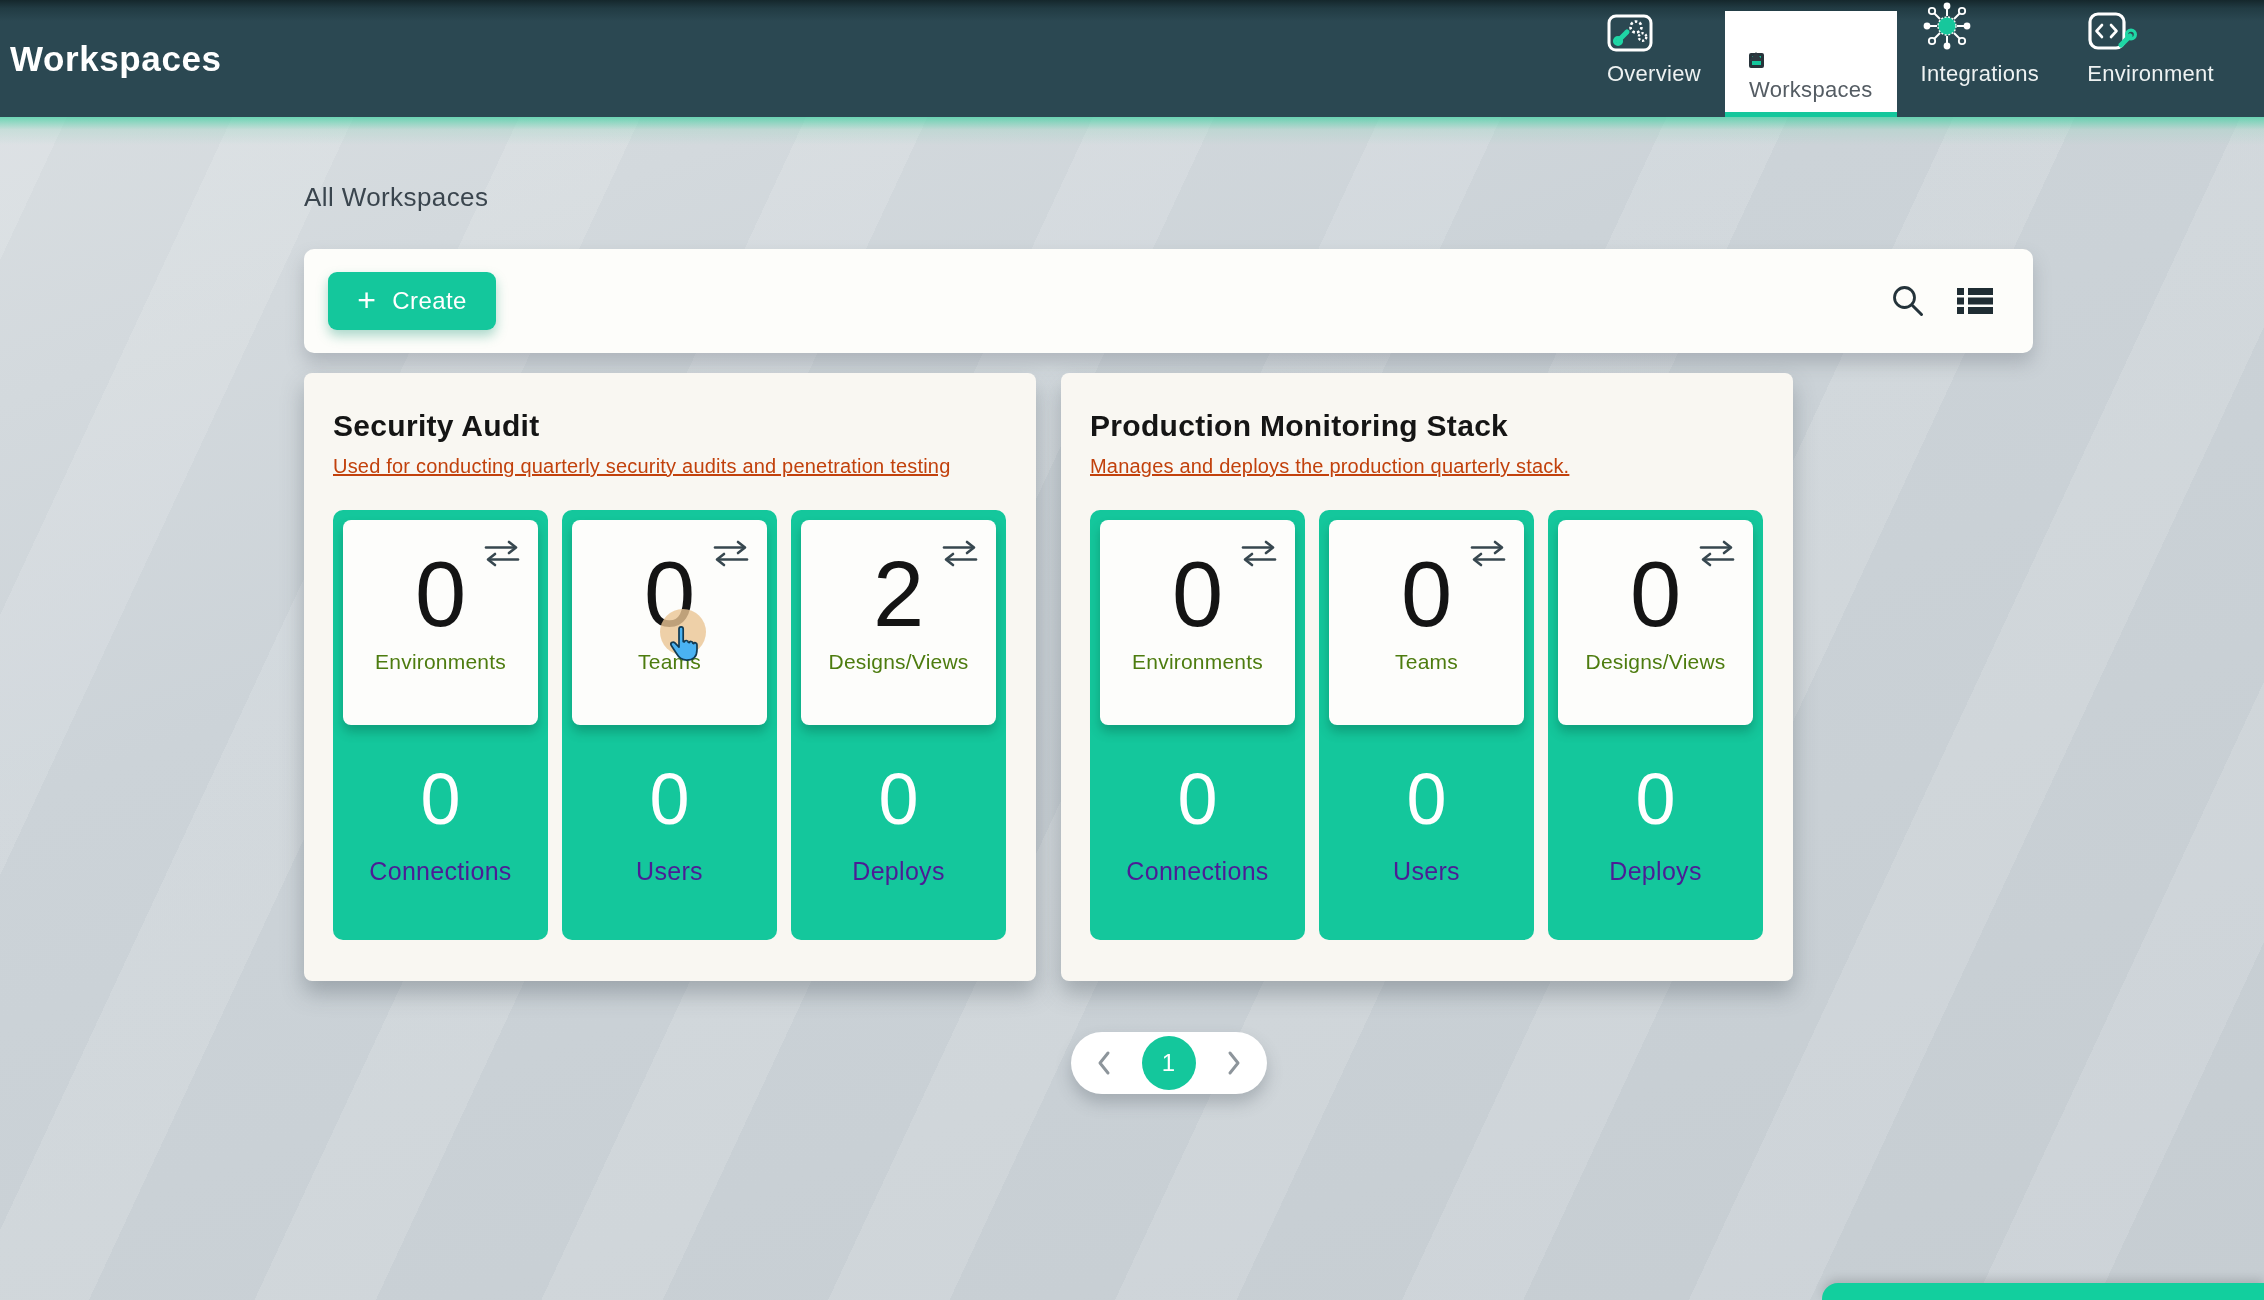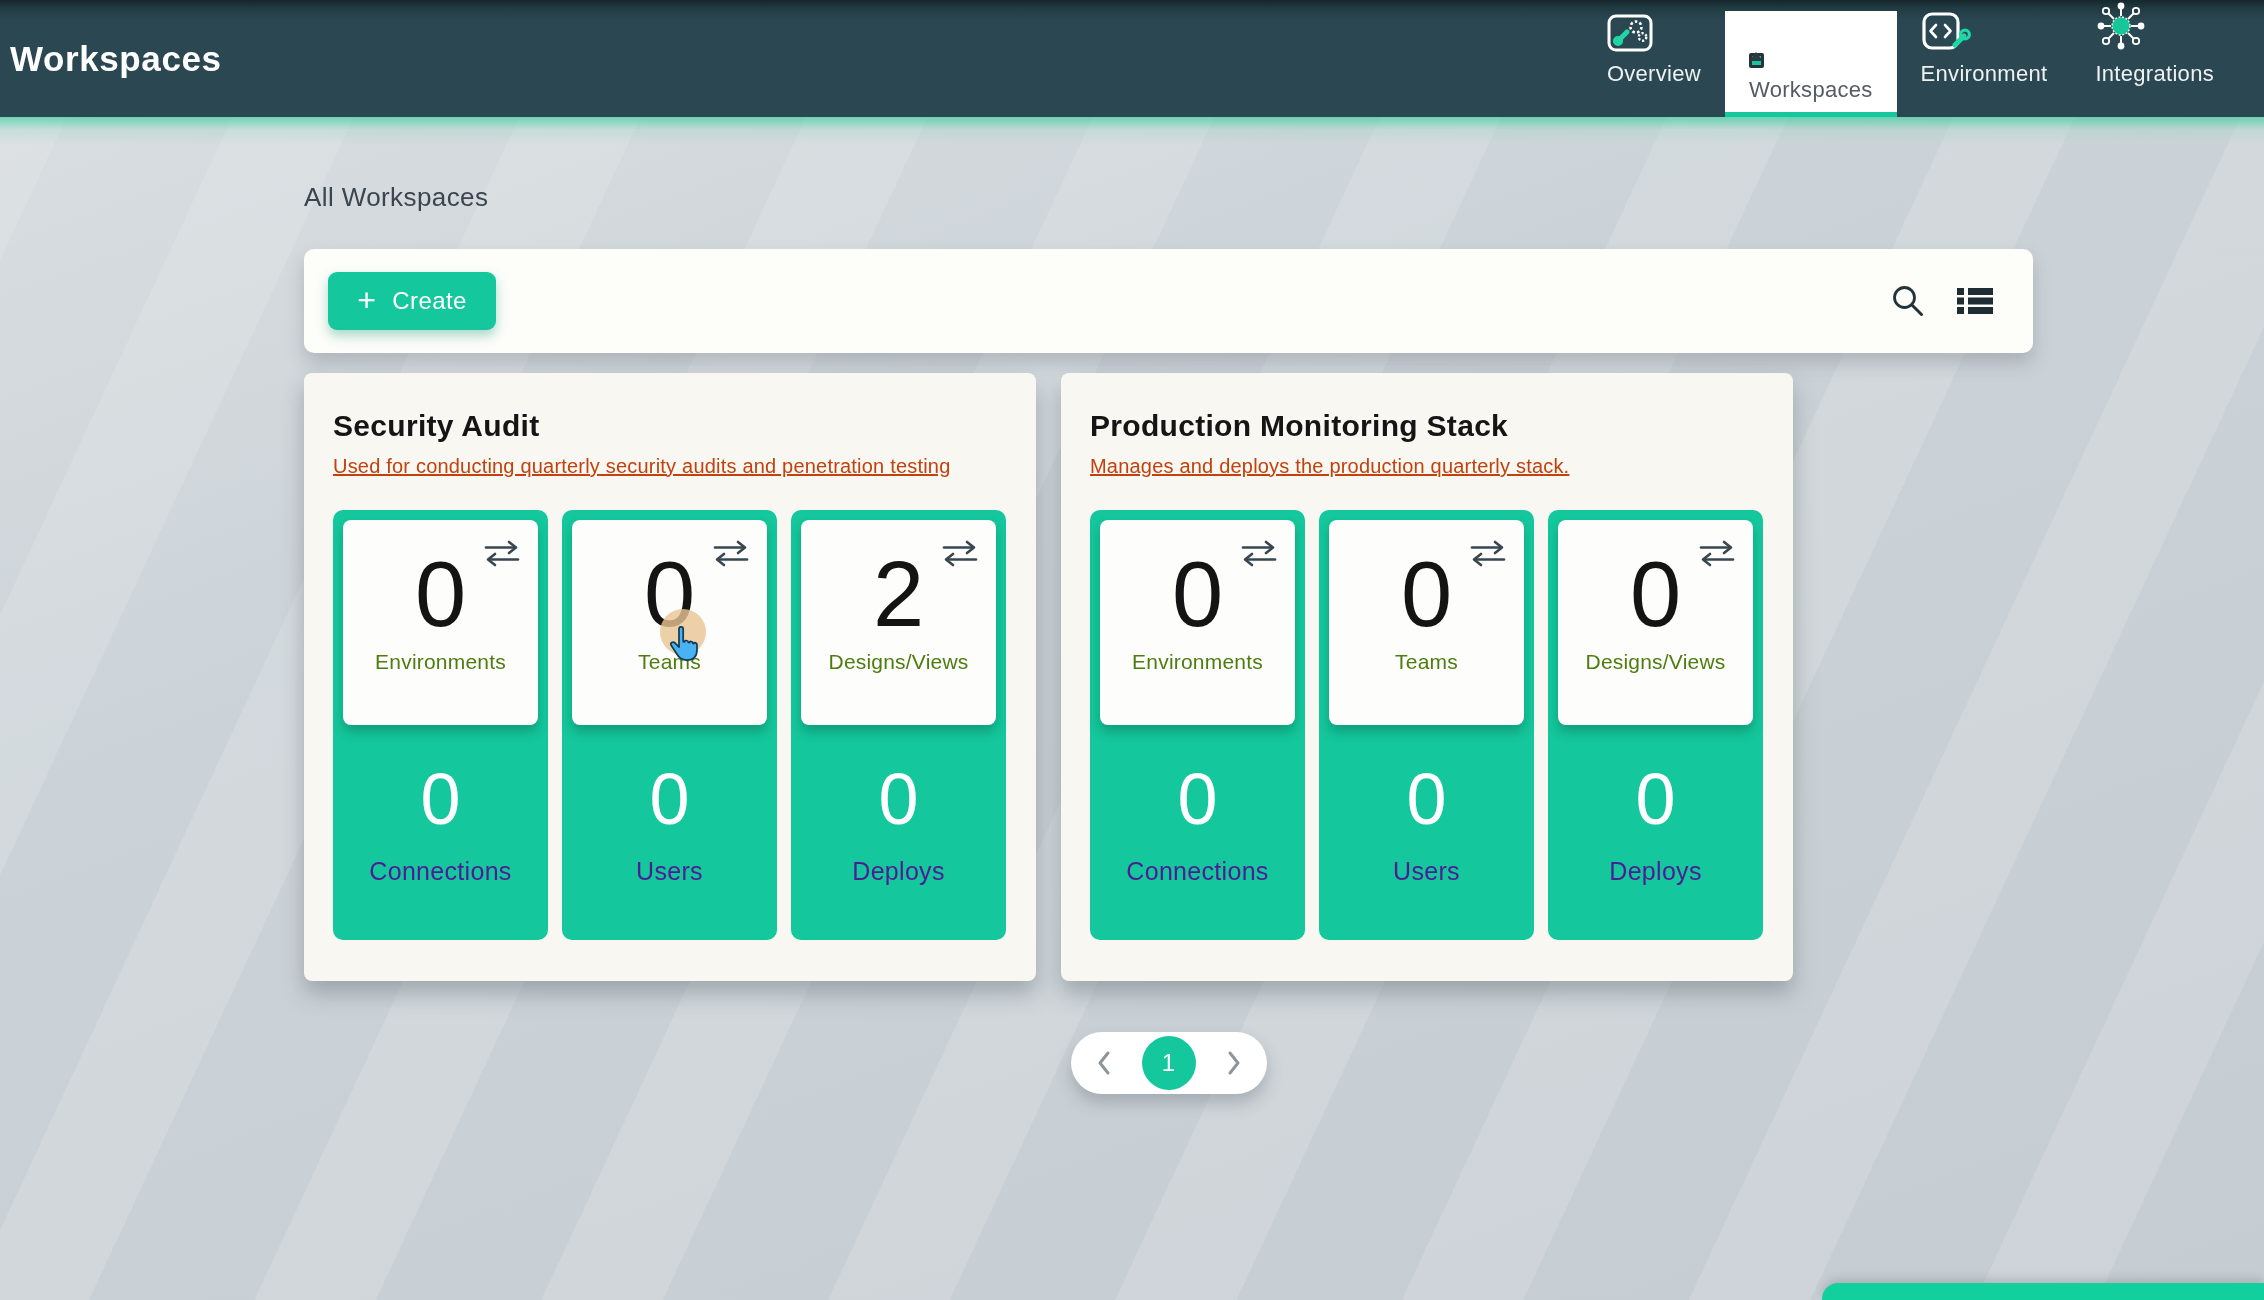--- a/index.html
+++ b/index.html
@@ -131,33 +131,20 @@
     </div>
 
     <div class="nav-item active">
       <span class="icon-wrap">
         <span>
           <span class="ws-tri"></span>
           <span class="ws-box" style="display:block"></span>
         </span>
       </span>
       <span>Workspaces</span>
-    </div>
-
-    <div class="nav-item">
-      <span class="icon-wrap">
-        <svg width="50" height="40" viewBox="0 0 50 40">
-          <rect x="3" y="2" width="34" height="34" rx="8" fill="none" stroke="#ffffff" stroke-width="3.2"></rect>
-          <path d="M15 13 l-5.5 6 5.5 6" fill="none" stroke="#ffffff" stroke-width="2.6" stroke-linecap="round" stroke-linejoin="round"></path>
-          <path d="M24 13 l5.5 6 -5.5 6" fill="none" stroke="#ffffff" stroke-width="2.6" stroke-linecap="round" stroke-linejoin="round"></path>
-          <path d="M34 33 L43 24" stroke="#1fd6a5" stroke-width="5.2" stroke-linecap="round"></path>
-          <circle cx="44" cy="22.5" r="4.4" fill="none" stroke="#1fd6a5" stroke-width="3.2"></circle>
-        </svg>
-      </span>
-      <span>Environment</span>
     </div>
 
     <div class="nav-item">
       <span class="icon-wrap">
         <svg width="52" height="52" viewBox="0 0 52 52">
           <g stroke="#ffffff" stroke-width="2">
             <line x1="26" y1="16" x2="26" y2="8"></line>
             <line x1="26" y1="36" x2="26" y2="44"></line>
             <line x1="16" y1="26" x2="8" y2="26"></line>
             <line x1="36" y1="26" x2="44" y2="26"></line>
@@ -173,20 +160,33 @@
           <circle cx="46" cy="26" r="3.4" fill="#ffffff"></circle>
           <circle cx="11" cy="11" r="3.2" fill="none" stroke="#ffffff" stroke-width="1.8"></circle>
           <circle cx="41" cy="11" r="3.2" fill="none" stroke="#ffffff" stroke-width="1.8"></circle>
           <circle cx="11" cy="41" r="3.2" fill="none" stroke="#ffffff" stroke-width="1.8"></circle>
           <circle cx="41" cy="41" r="3.2" fill="none" stroke="#ffffff" stroke-width="1.8"></circle>
         </svg>
       </span>
       <span>Integrations</span>
     </div>
 
+    <div class="nav-item">
+      <span class="icon-wrap">
+        <svg width="50" height="40" viewBox="0 0 50 40">
+          <rect x="3" y="2" width="34" height="34" rx="8" fill="none" stroke="#ffffff" stroke-width="3.2"></rect>
+          <path d="M15 13 l-5.5 6 5.5 6" fill="none" stroke="#ffffff" stroke-width="2.6" stroke-linecap="round" stroke-linejoin="round"></path>
+          <path d="M24 13 l5.5 6 -5.5 6" fill="none" stroke="#ffffff" stroke-width="2.6" stroke-linecap="round" stroke-linejoin="round"></path>
+          <path d="M34 33 L43 24" stroke="#1fd6a5" stroke-width="5.2" stroke-linecap="round"></path>
+          <circle cx="44" cy="22.5" r="4.4" fill="none" stroke="#1fd6a5" stroke-width="3.2"></circle>
+        </svg>
+      </span>
+      <span>Environment</span>
+    </div>
+
   </div>
 </div>
 <div class="header-glow"></div>
 
 <div class="content">
 
   <div class="section-title">All Workspaces</div>
 
   <div class="toolbar">
     <button class="create-btn">

